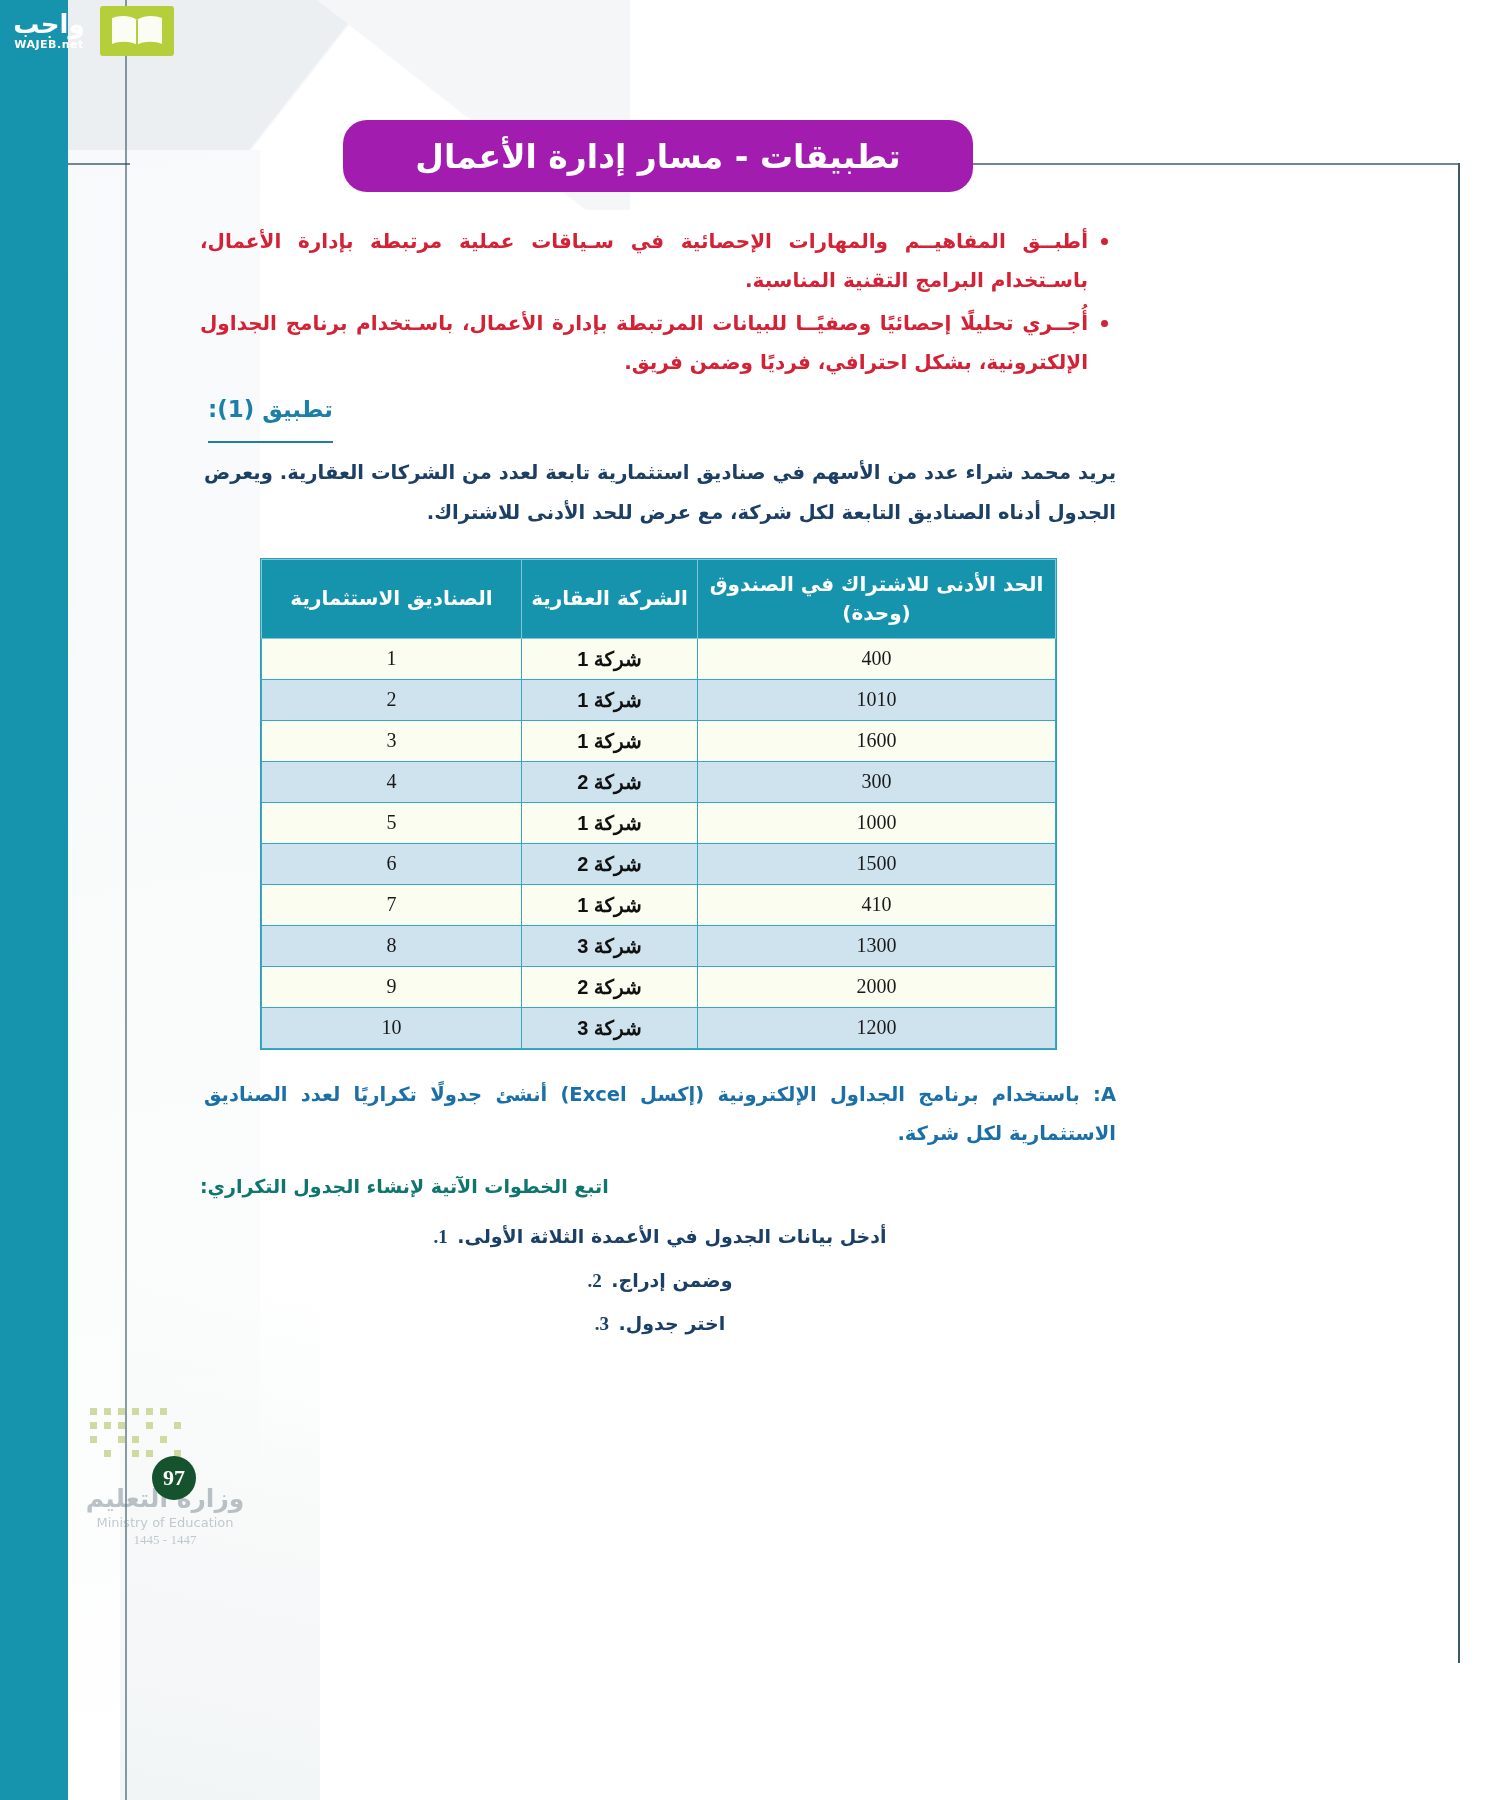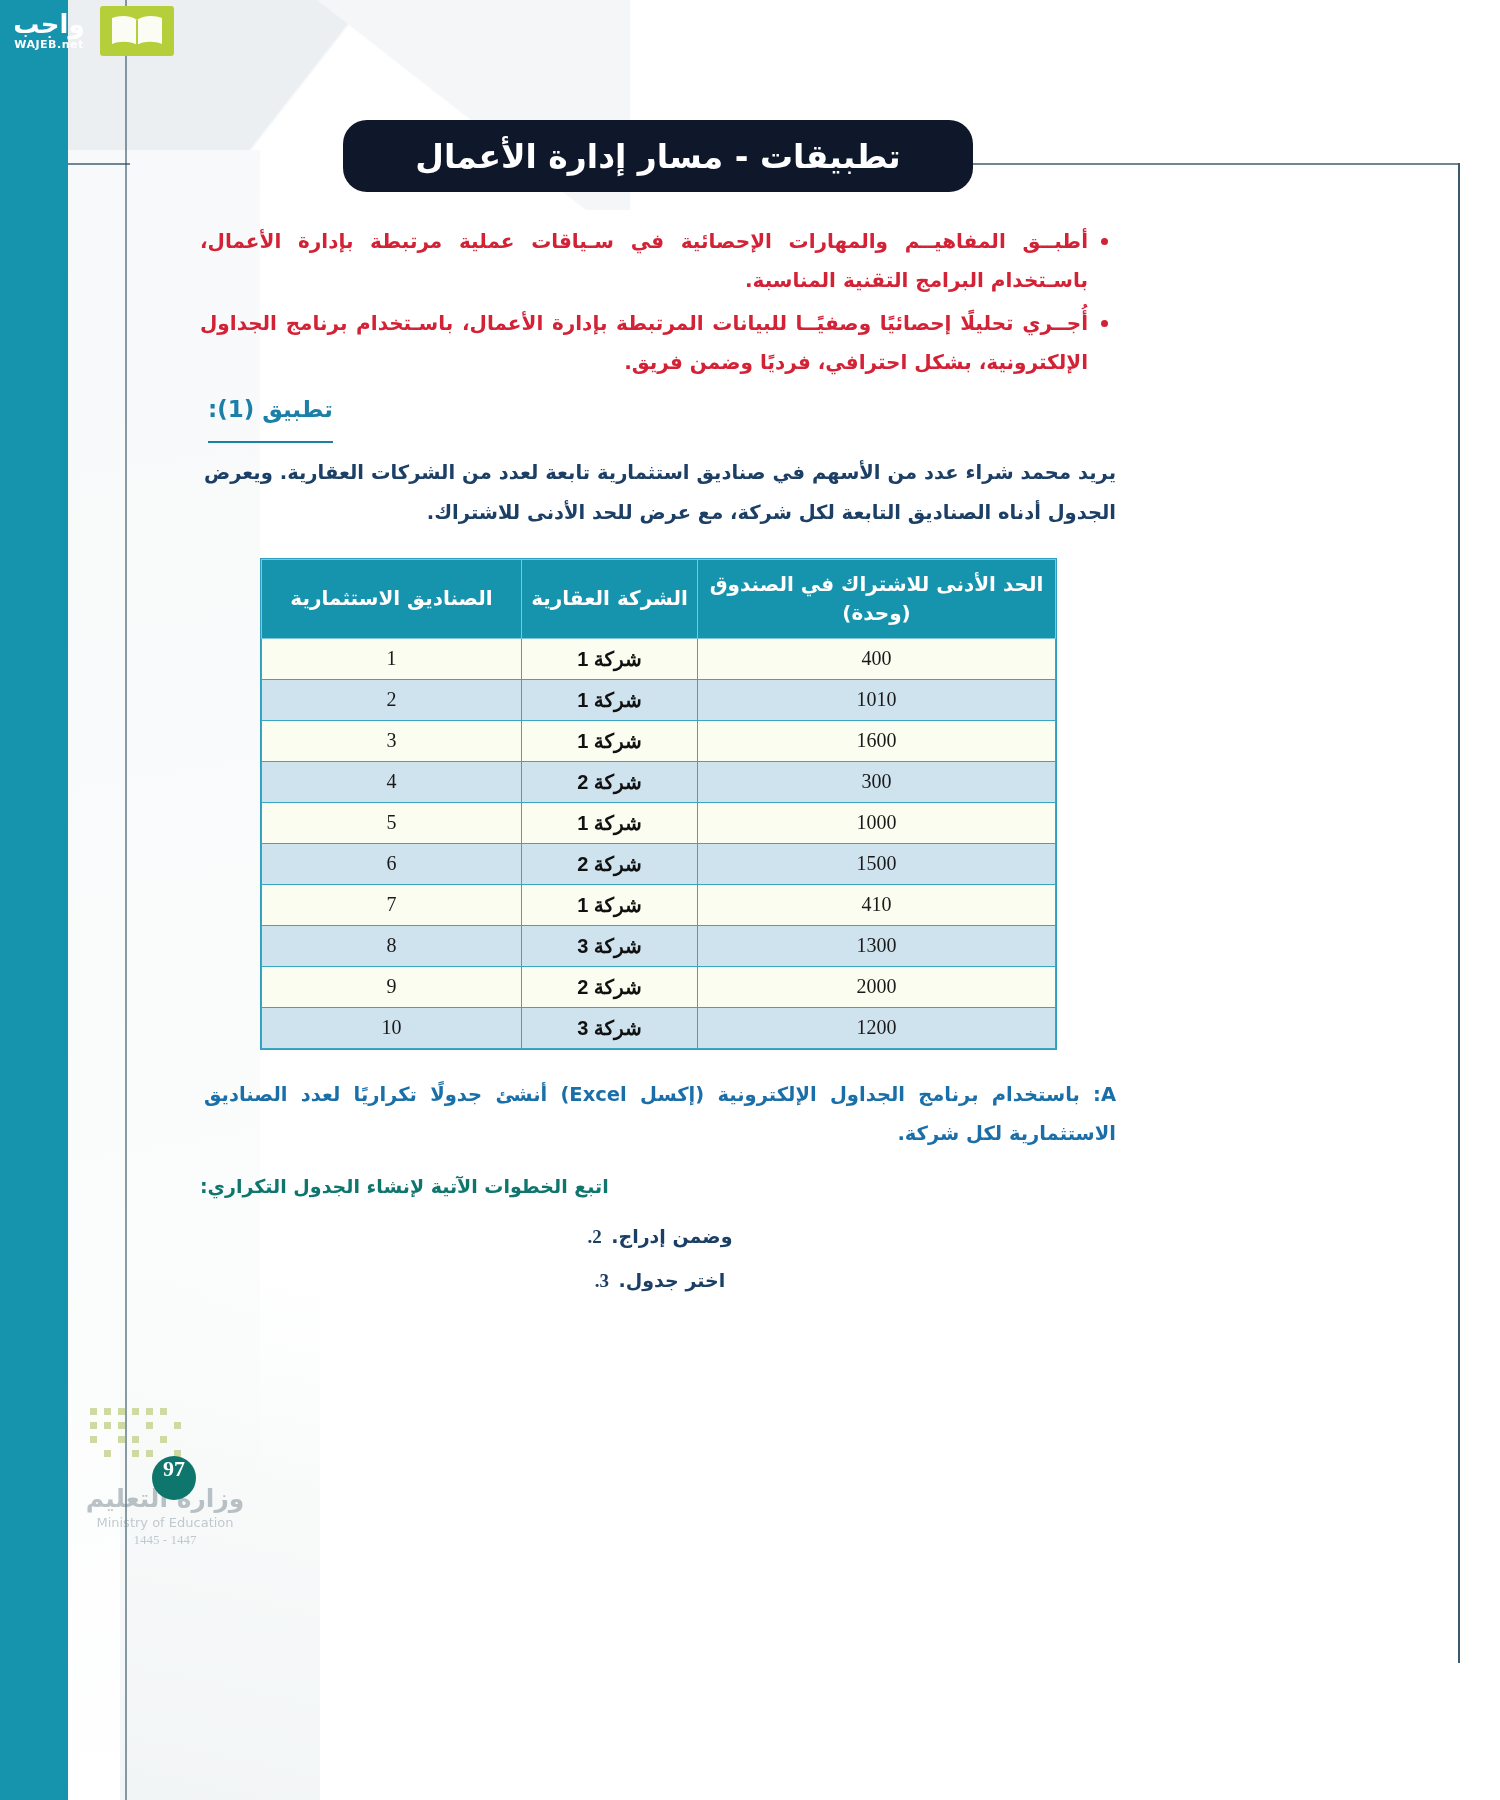--- a/index.html
+++ b/index.html
@@ -101,21 +101,21 @@
     width: 1255px; height: 1500px;
     border-right: 2px solid #3c5a6b;
     z-index: 2;
   }
 
   
   .title-banner {
     position: absolute;
     top: 120px; left: 343px;
     width: 630px; height: 72px;
-    background: #0f172a;
+    background: #a21caf;
     border-radius: 24px;
     display: flex; align-items: center; justify-content: center;
     z-index: 6;
   }
   .title-banner span {
     color: #ffffff;
     font-size: 33px;
     font-weight: bold;
     letter-spacing: 0px;
   }
@@ -285,23 +285,23 @@
   .footer-dots {
     position: absolute;
     bottom: 330px; left: 88px;
     width: 118px; height: 64px;
     z-index: 4;
   }
   .page-badge {
     position: absolute;
     bottom: 300px; left: 152px;
     width: 44px; height: 44px;
-    background: #0f766e;
+    background: #14532d;
     border-radius: 50%;
-    display: flex; justify-content: center;
+    display: flex; align-items: center; justify-content: center;
     z-index: 9;
   }
   .page-badge span {
     color: #ffffff;
     font-size: 22px;
     font-weight: bold;
     font-family: "Liberation Serif", "DejaVu Serif", serif;
   }
   .moe {
     position: absolute;
@@ -441,20 +441,21 @@
   </div>
 
   <p class="part-a">
     <span class="lbl">A:</span>
     <span>باستخدام برنامج الجداول الإلكترونية (إكسل Excel) أنشئ جدولًا تكراريًا لعدد الصناديق الاستثمارية لكل شركة.</span>
   </p>
 
   <p class="steps-intro">اتبع الخطوات الآتية لإنشاء الجدول التكراري:</p>
 
   <ol class="steps" id="steps-list">
+      <li><span>أدخل بيانات الجدول في الأعمدة الثلاثة الأولى.</span><span class="num">&nbsp;&nbsp;1.</span></li>
       <li><span>وضمن إدراج.</span><span class="num">&nbsp;&nbsp;2.</span></li>
       <li><span>اختر جدول.</span><span class="num">&nbsp;&nbsp;3.</span></li>
     </ol>
 
 </div>
 
 <div class="wm-table">
   <div class="wm-ar">واجب</div>
   <div class="wm-en">WAJEB.net</div>
 </div>

